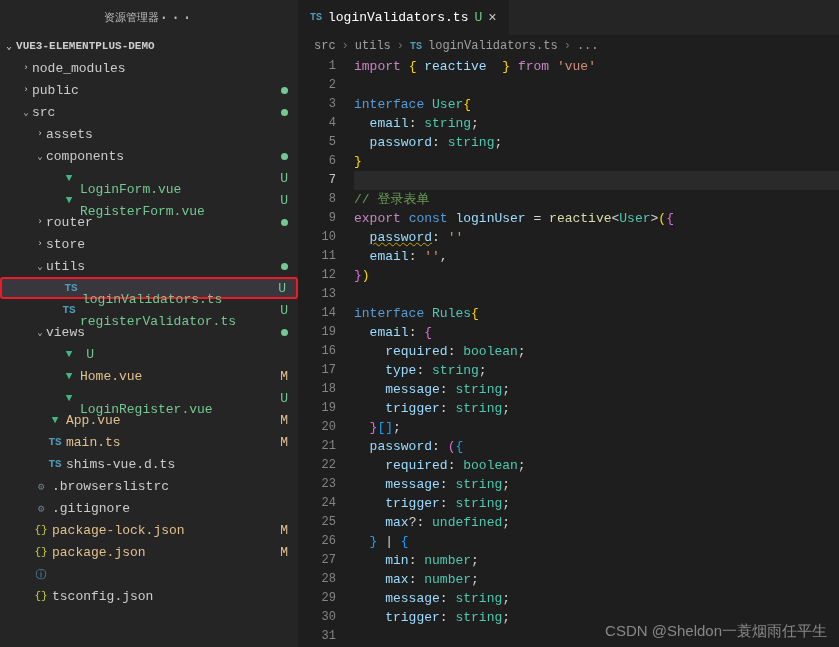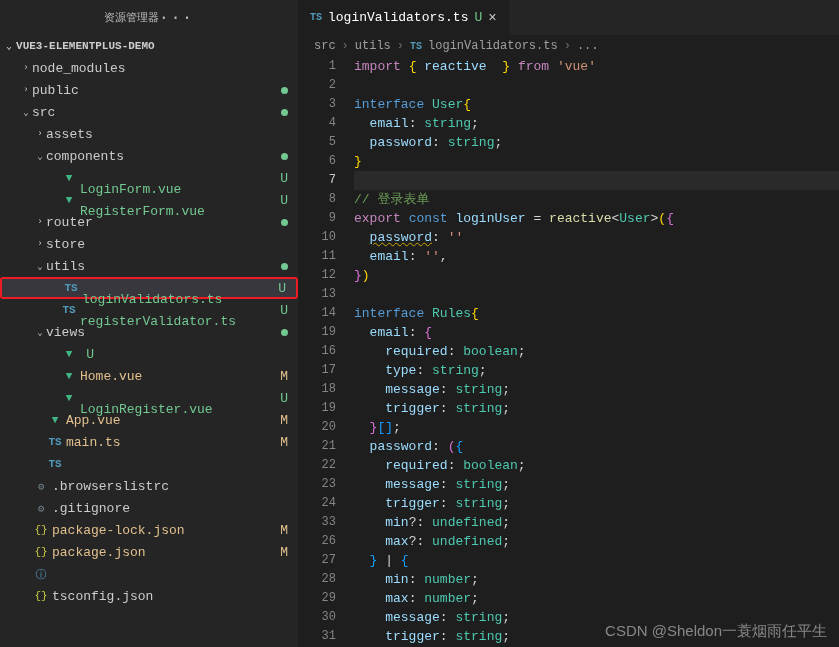--- a/index.html
+++ b/index.html
@@ -248,20 +248,21 @@
       </div>
       <div class="tree-item git-m" style="padding-left: 34px;">
         <span class="chev"></span>
         <span class="icon ts-icon">TS</span>
         <span class="label">main.ts</span>
         <span class="status M">M</span>
       </div>
       <div class="tree-item" style="padding-left: 34px;">
         <span class="chev"></span>
         <span class="icon ts-icon">TS</span>
+        <span class="label">shims-vue.d.ts</span>
         <span class="status"></span>
       </div>
       <div class="tree-item" style="padding-left: 20px;">
         <span class="chev"></span>
         <span class="icon" style="color:#6d8086">⚙</span>
         <span class="label">.browserslistrc</span>
         <span class="status"></span>
       </div>
       <div class="tree-item" style="padding-left: 20px;">
         <span class="chev"></span>
@@ -333,21 +334,21 @@
         <div class="ln">19</div>
         <div class="ln">16</div>
         <div class="ln">17</div>
         <div class="ln">18</div>
         <div class="ln">19</div>
         <div class="ln">20</div>
         <div class="ln">21</div>
         <div class="ln">22</div>
         <div class="ln">23</div>
         <div class="ln">24</div>
-        <div class="ln">33</div>
+        <div class="ln">25</div>
         <div class="ln">26</div>
         <div class="ln">27</div>
         <div class="ln">28</div>
         <div class="ln">29</div>
         <div class="ln">30</div>
         <div class="ln">31</div>
       </div>
     <div class="code" id="code">
         <div class="line"><span class="k-purple">import</span><span class="k-punc"> </span><span class="k-yellow">{</span><span class="k-punc"> </span><span class="k-var">reactive</span><span class="k-punc">  </span><span class="k-yellow">}</span><span class="k-punc"> </span><span class="k-purple">from</span><span class="k-punc"> </span><span class="k-str">'vue'</span></div>
         <div class="line"></div>
@@ -366,21 +367,20 @@
         <div class="line"><span class="k-punc">  </span><span class="k-var">email</span><span class="k-punc">: </span><span class="k-pink">{</span></div>
         <div class="line"><span class="k-punc">    </span><span class="k-var">required</span><span class="k-punc">: </span><span class="k-type">boolean</span><span class="k-punc">;</span></div>
         <div class="line"><span class="k-punc">    </span><span class="k-var">type</span><span class="k-punc">: </span><span class="k-type">string</span><span class="k-punc">;</span></div>
         <div class="line"><span class="k-punc">    </span><span class="k-var">message</span><span class="k-punc">: </span><span class="k-type">string</span><span class="k-punc">;</span></div>
         <div class="line"><span class="k-punc">    </span><span class="k-var">trigger</span><span class="k-punc">: </span><span class="k-type">string</span><span class="k-punc">;</span></div>
         <div class="line"><span class="k-punc">  </span><span class="k-pink">}</span><span class="k-cyan">[]</span><span class="k-punc">;</span></div>
         <div class="line"><span class="k-punc">  </span><span class="k-var">password</span><span class="k-punc">: </span><span class="k-pink">(</span><span class="k-cyan">{</span></div>
         <div class="line"><span class="k-punc">    </span><span class="k-var">required</span><span class="k-punc">: </span><span class="k-type">boolean</span><span class="k-punc">;</span></div>
         <div class="line"><span class="k-punc">    </span><span class="k-var">message</span><span class="k-punc">: </span><span class="k-type">string</span><span class="k-punc">;</span></div>
         <div class="line"><span class="k-punc">    </span><span class="k-var">trigger</span><span class="k-punc">: </span><span class="k-type">string</span><span class="k-punc">;</span></div>
-        <div class="line"><span class="k-punc">    </span><span class="k-var">min</span><span class="k-punc">?: </span><span class="k-type">undefined</span><span class="k-punc">;</span></div>
         <div class="line"><span class="k-punc">    </span><span class="k-var">max</span><span class="k-punc">?: </span><span class="k-type">undefined</span><span class="k-punc">;</span></div>
         <div class="line"><span class="k-punc">  </span><span class="k-cyan">}</span><span class="k-punc"> | </span><span class="k-cyan">{</span></div>
         <div class="line"><span class="k-punc">    </span><span class="k-var">min</span><span class="k-punc">: </span><span class="k-type">number</span><span class="k-punc">;</span></div>
         <div class="line"><span class="k-punc">    </span><span class="k-var">max</span><span class="k-punc">: </span><span class="k-type">number</span><span class="k-punc">;</span></div>
         <div class="line"><span class="k-punc">    </span><span class="k-var">message</span><span class="k-punc">: </span><span class="k-type">string</span><span class="k-punc">;</span></div>
         <div class="line"><span class="k-punc">    </span><span class="k-var">trigger</span><span class="k-punc">: </span><span class="k-type">string</span><span class="k-punc">;</span></div>
       </div>
     <div class="watermark">CSDN @Sheldon一蓑烟雨任平生</div>
   </div>
 </div>

